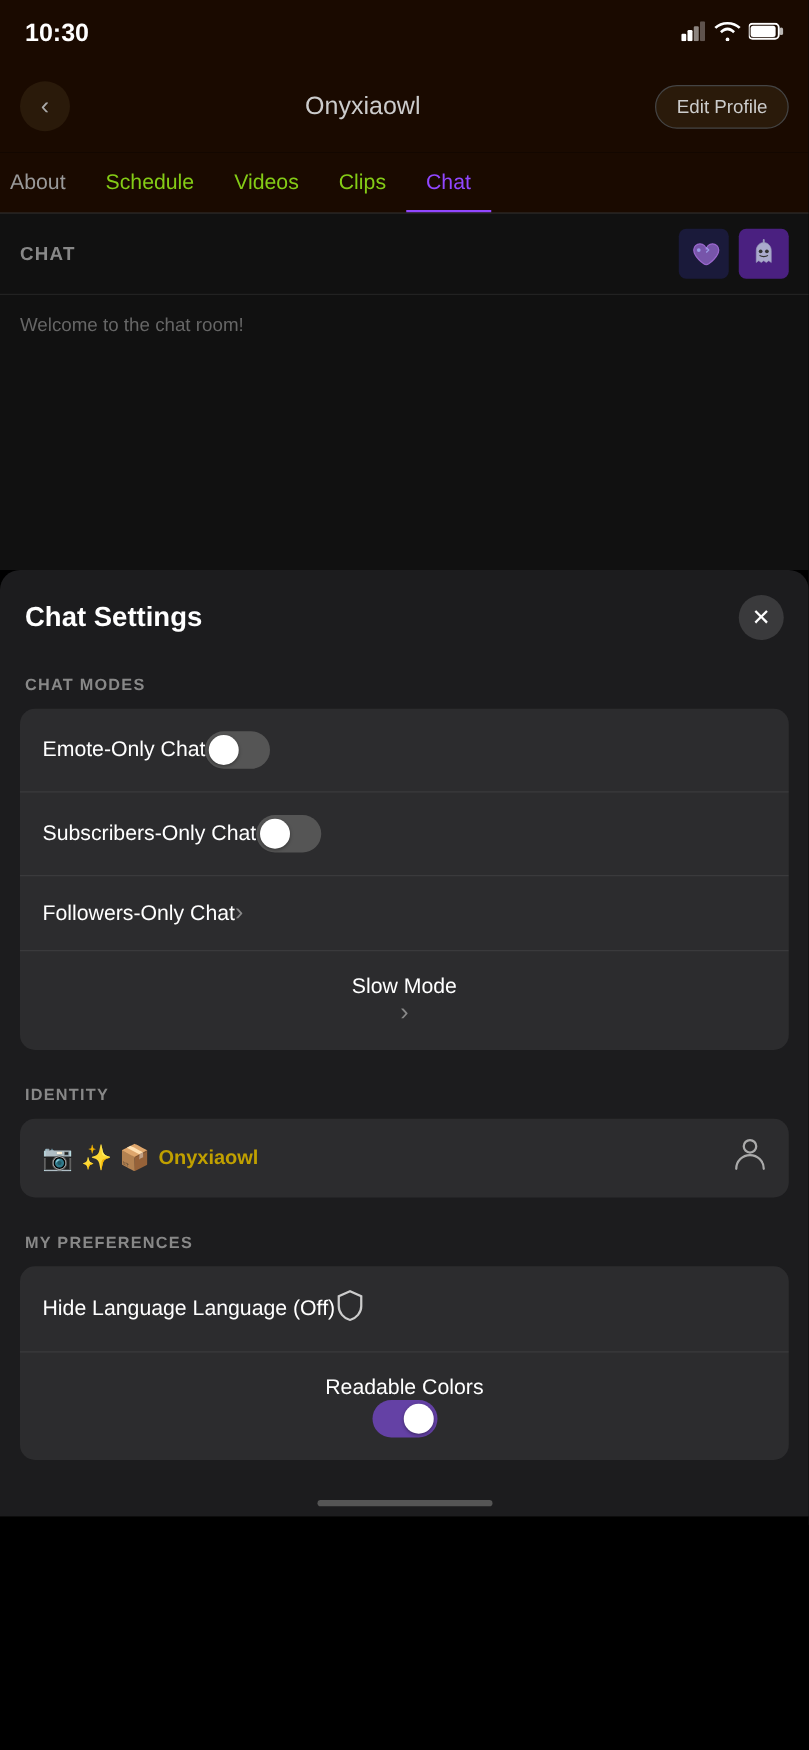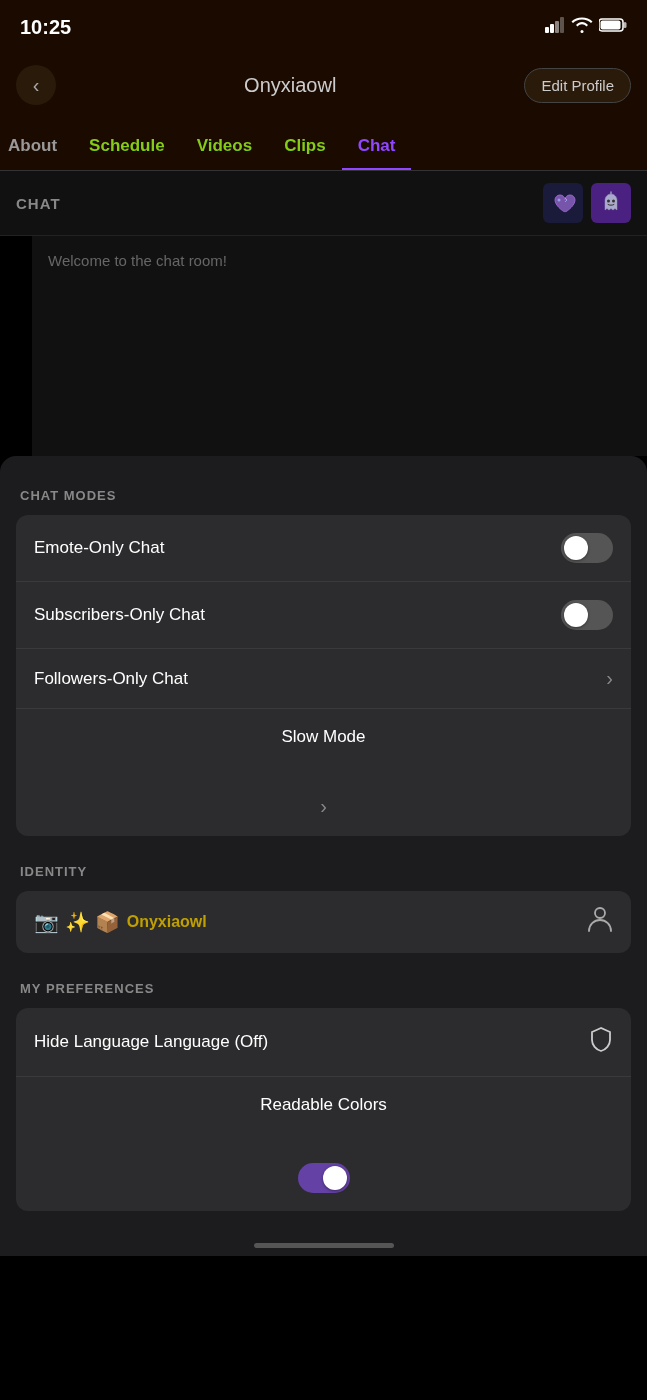--- a/index.html
+++ b/index.html
@@ -77,21 +77,20 @@
       text-align: center;
     }
 
     
     .nav-tabs {
       background: #1a0a00;
       display: flex;
       align-items: center;
       border-bottom: 1px solid #333;
       overflow-x: hidden;
-      font-weight: bold;
     }
     .nav-tab {
       padding: 14px 16px;
       font-size: 17px;
       color: #84cc16;
       cursor: pointer;
       white-space: nowrap;
       position: relative;
     }
     .nav-tab.active {
@@ -142,21 +141,20 @@
     }
     .ghost-icon-btn {
       background: #4a2080;
     }
 
     
     .chat-area {
       background: #111;
       min-height: 220px;
       padding: 16px;
-      margin-left: 32px;
     }
     .welcome-text {
       color: #666;
       font-size: 15px;
     }
 
     
     .settings-panel {
       background: #1c1c1e;
       border-radius: 16px 16px 0 0;
@@ -200,25 +198,24 @@
     
     .settings-group {
       background: #2c2c2e;
       border-radius: 12px;
       margin: 4px 16px 16px;
       overflow: hidden;
     }
     .settings-item {
       display: flex;
       align-items: center;
-      justify-content: space-between;
+      justify-content: flex-start;
       padding: 18px 18px;
       border-bottom: 1px solid #3a3a3c;
       cursor: pointer;
-      gap: 48px;
     }
     .settings-item:last-child {
       border-bottom: none;
       flex-direction: column;
     }
     .settings-item-label {
       font-size: 17px;
       color: #fff;
       font-weight: 500;
     }
@@ -305,21 +302,21 @@
       width: 140px;
       height: 5px;
       background: #555;
       border-radius: 3px;
     }
   </style>
 </head>
 <body>
 
 <div class="status-bar">
-  <span class="status-time">10:25</span>
+  <span class="status-time">10:30</span>
   <div class="status-icons">
     <span class="signal-icon">
       <svg width="20" height="16" viewBox="0 0 20 16" fill="white">
         <rect x="0" y="10" width="4" height="6" rx="1"></rect>
         <rect x="5" y="7" width="4" height="9" rx="1"></rect>
         <rect x="10" y="4" width="4" height="12" rx="1" opacity="0.5"></rect>
         <rect x="15" y="0" width="4" height="16" rx="1" opacity="0.3"></rect>
       </svg>
     </span>
     <span class="wifi-icon">
@@ -386,20 +383,26 @@
     </div>
   </div>
 </div>
 
 <div class="chat-area">
   <span class="welcome-text">Welcome to the chat room!</span>
 </div>
 
 <div class="settings-panel">
 
+  <div class="settings-header">
+    <span class="settings-title">Chat Settings</span>
+    <button class="close-btn">
+      <span>✕</span>
+    </button>
+  </div>
 
   <div class="section-label">CHAT MODES</div>
 
   <div class="settings-group">
 
     <div class="settings-item">
       <span class="settings-item-label">Emote-Only Chat</span>
       <div class="toggle off">
         <div class="toggle-knob"></div>
       </div>

